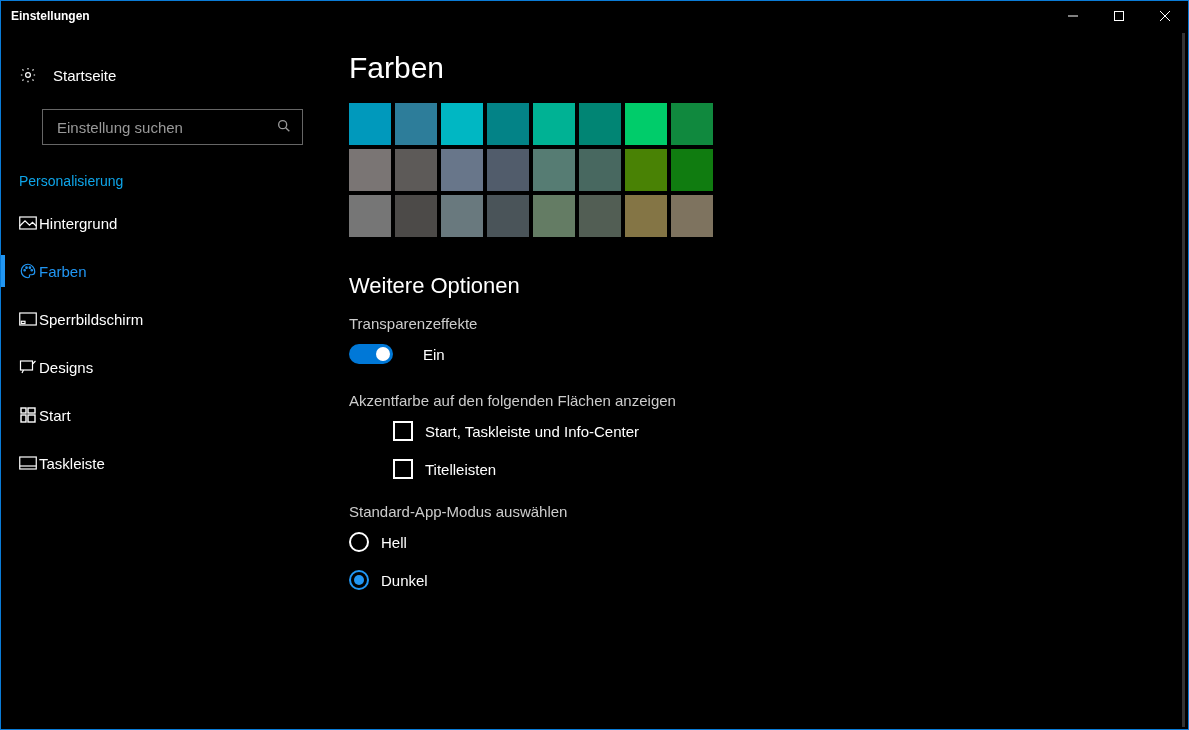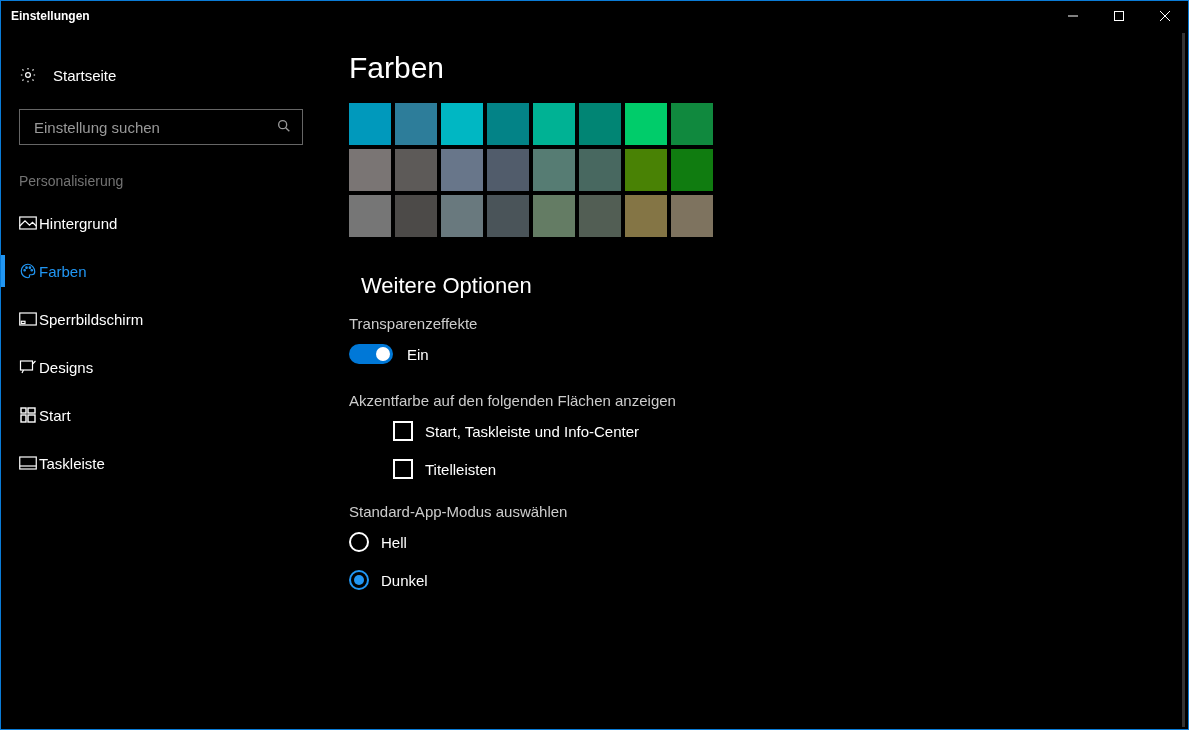--- a/index.html
+++ b/index.html
@@ -47,28 +47,29 @@
   .search-wrap { padding:14px 18px 0 18px; }
   .search {
     display:flex; align-items:center;
     height:36px;
     border:1px solid #666;
     background:transparent;
     padding:0 10px 0 12px;
     color:#999;
     font-size:15px;
     justify-content:space-between;
+    margin-left:23px;
   }
   .search input {
     background:transparent; border:0; outline:0;
     color:#fff; font-size:15px; width:100%;
   }
   .search input::placeholder { color:#999; }
   .section-label {
-    color:#737373; font-size:14px;
+    color:#0ea5e9; font-size:14px;
     padding:28px 18px 10px 18px;
   }
   .nav-item {
     display:flex; align-items:center;
     height:48px;
     padding:0 18px;
     gap:2px;
     font-size:15px;
     position:relative;
   }
@@ -82,41 +83,41 @@
   .main {
     flex:1;
     padding:20px 0 0 28px;
     overflow:hidden;
     position:relative;
   }
   h1.page-title {
     font-weight:300; font-size:30px; margin:0 0 18px 0;
   }
   h2.section-title {
-    font-weight:400; font-size:22px; margin:36px 0 16px 12px;
+    font-weight:400; font-size:22px; margin:36px 0 16px 0;
   }
   .swatch-grid {
     display:grid;
     grid-template-columns: repeat(8, 42px);
     grid-auto-rows:42px;
     gap:4px;
   }
   .swatch { width:42px; height:42px; }
   .custom-row {
     margin-top:24px;
     display:flex; align-items:center; gap:18px;
   }
   .plus-box {
     width:40px; height:40px;
     border:2px solid #fff;
     display:flex; align-items:center; justify-content:center;
   }
   .label { font-size:15px; color:#ccc; }
   .sublabel { font-size:15px; color:#ccc; margin-bottom:12px; }
-  .toggle-row { display:flex; align-items:center; gap:14px; margin-bottom:10px; }
+  .toggle-row { display:flex; align-items:center; gap:30px; margin-bottom:10px; }
   .toggle {
     width:44px; height:20px; border-radius:20px;
     background:#0078d7; position:relative;
   }
   .toggle::after{
     content:""; position:absolute; right:3px; top:3px;
     width:14px; height:14px; border-radius:50%; background:#fff;
   }
   .toggle-label { font-size:15px; }
   .cb-row {

